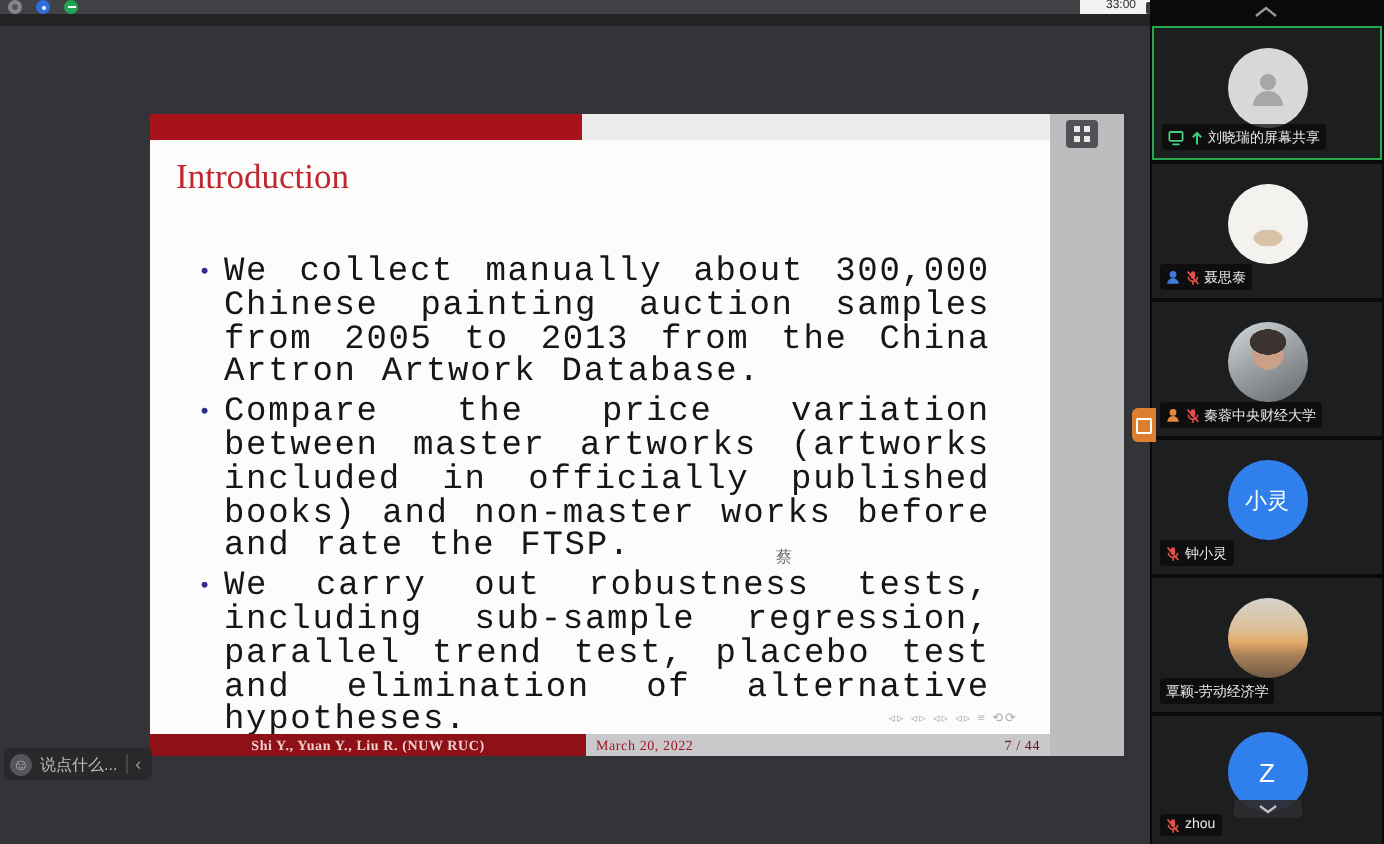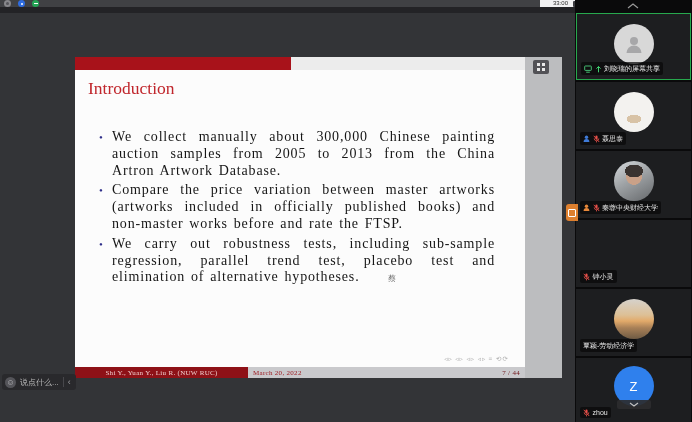--- a/index.html
+++ b/index.html
@@ -49,29 +49,29 @@
     position:absolute; left:75px; top:57px; width:450px; height:321px; background:#fcfcfc;
     font-family:"Liberation Serif", serif;
     padding-left:16px;
   }
   .redbar { position:absolute; left:0; top:0; width:100%; height:13px; background:#ececec; }
   .redbar-left { position:absolute; left:0; top:0; width:216px; height:13px; background:#a8121a; }
   .slide-title { position:absolute; left:13px; top:21px; font-size:17.5px; font-weight:normal; color:#c0262c; }
   .slide-bullets { position:absolute; left:23px; top:72px; width:397px; list-style:none; text-align:justify; }
   .slide-bullets li {
     position:relative; padding-left:14px; margin-bottom:3px;
-    font-size:14px; line-height:16.8px; letter-spacing:0.85px; word-spacing:1.5px; color:#161616;
+    font-size:17px; line-height:16.8px; letter-spacing:0.85px; word-spacing:1.5px; color:#161616;font-family:Liberation Mono, monospace;
   }
   .slide-bullets li::before {
     content:"•"; position:absolute; left:1px; top:0; color:#2f2f8a; font-size:11px; letter-spacing:0;
   }
   .slide-nav { position:absolute; right:16px; bottom:15px; font-size:6.5px; color:#adadad; letter-spacing:1px; }
   .slide-footer { position:absolute; left:0; bottom:0; width:100%; height:11px; display:flex; font-size:7px; letter-spacing:0.3px; }
   .fbox { display:flex; align-items:center; justify-content:center; white-space:nowrap; overflow:hidden; }
-  .fbox.authors { width:173px; background:#8e1117; color:#f0cfcf; }
+  .fbox.authors { width:218px; background:#8e1117; color:#f0cfcf;font-weight:bold; }
   .fbox.stitle  { width:137px; background:#d9d9db; color:#9c151c; }
   .fbox.dpage   { flex:1; background:#c9c9cc; color:#9c151c; justify-content:space-between; padding:0 5px; }
   .fbox.dpage .page { color:#6f1318; }
   .pointer-char { position:absolute; left:388px; top:273px; font-size:8px; color:#6a6a6a; }
   
   .chat-pill {
     position:absolute; left:2px; top:374px; height:16px; background:#29292c; border-radius:3px;
     display:flex; align-items:center; gap:4px; padding:0 5px 0 3px;
   }
   .chat-ic { width:11px; height:11px; border-radius:50%; background:#55555a; color:#b9b9bd;
@@ -221,20 +221,23 @@
           <rect x="2.4" y="0.6" width="2.2" height="3.8" rx="1.1" fill="#e8504a"></rect>
           <path d="M1.2 3.4a2.3 2.3 0 0 0 4.6 0" fill="none" stroke="#e8504a" stroke-width="0.8"></path>
           <line x1="3.5" y1="5.9" x2="3.5" y2="7.4" stroke="#e8504a" stroke-width="0.8"></line>
           <line x1="0.8" y1="0.8" x2="6.2" y2="7" stroke="#e8504a" stroke-width="0.9"></line>
         </svg>
         <span>秦蓉中央财经大学</span>
       </div>
     </div>
 
     <div class="tile t4">
+      <div class="av av-blue">
+        <span>小灵</span>
+      </div>
       <div class="plabel">
         <svg width="7" height="8" viewBox="0 0 7 8">
           <rect x="2.4" y="0.6" width="2.2" height="3.8" rx="1.1" fill="#e8504a"></rect>
           <path d="M1.2 3.4a2.3 2.3 0 0 0 4.6 0" fill="none" stroke="#e8504a" stroke-width="0.8"></path>
           <line x1="3.5" y1="5.9" x2="3.5" y2="7.4" stroke="#e8504a" stroke-width="0.8"></line>
           <line x1="0.8" y1="0.8" x2="6.2" y2="7" stroke="#e8504a" stroke-width="0.9"></line>
         </svg>
         <span>钟小灵</span>
       </div>
     </div>

